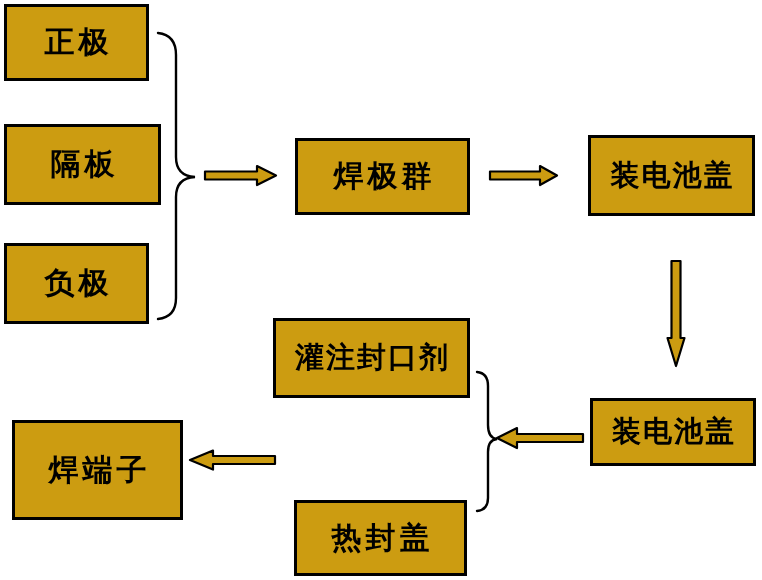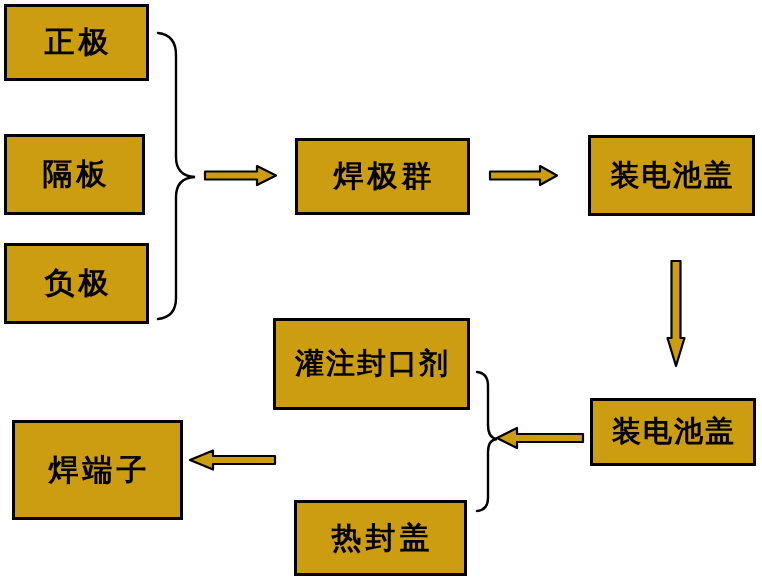--- a/index.html
+++ b/index.html
@@ -36,25 +36,25 @@
     font-size: 30px;
     letter-spacing: 4px;
     text-indent: 4px;
     white-space: nowrap;
     font-family: "DejaVu Sans", sans-serif;
     text-align: center;
   }
   .node.small-text { font-size: 29px; letter-spacing: 2px; text-indent: 2px; }
   
   .n-positive  { left: 4px;   top: 4px;   width: 145px; height: 77px; }
-  .n-separator { left: 4px;   top: 124px; width: 141px; height: 81px; margin-top: 10px; }
+  .n-separator { left: 4px;   top: 124px; width: 157px; height: 81px; }
   .n-negative  { left: 4px;   top: 243px; width: 145px; height: 81px; }
   .n-weldgroup { left: 295px; top: 138px; width: 175px; height: 77px; }
   .n-intocase  { left: 588px; top: 135px; width: 167px; height: 81px; }
-  .n-sealant   { left: 273px; top: 318px; width: 197px; height: 92px; }
+  .n-sealant   { left: 273px; top: 318px; width: 197px; height: 80px; }
   .n-heatseal  { left: 294px; top: 500px; width: 173px; height: 76px; }
   .n-cover     { left: 590px; top: 398px; width: 166px; height: 68px; }
   .n-terminal  { left: 12px;  top: 420px; width: 171px; height: 100px; }
 
   svg.overlay {
     position: absolute;
     left: 0; top: 0;
     width: 762px; height: 580px;
     pointer-events: none;
   }

